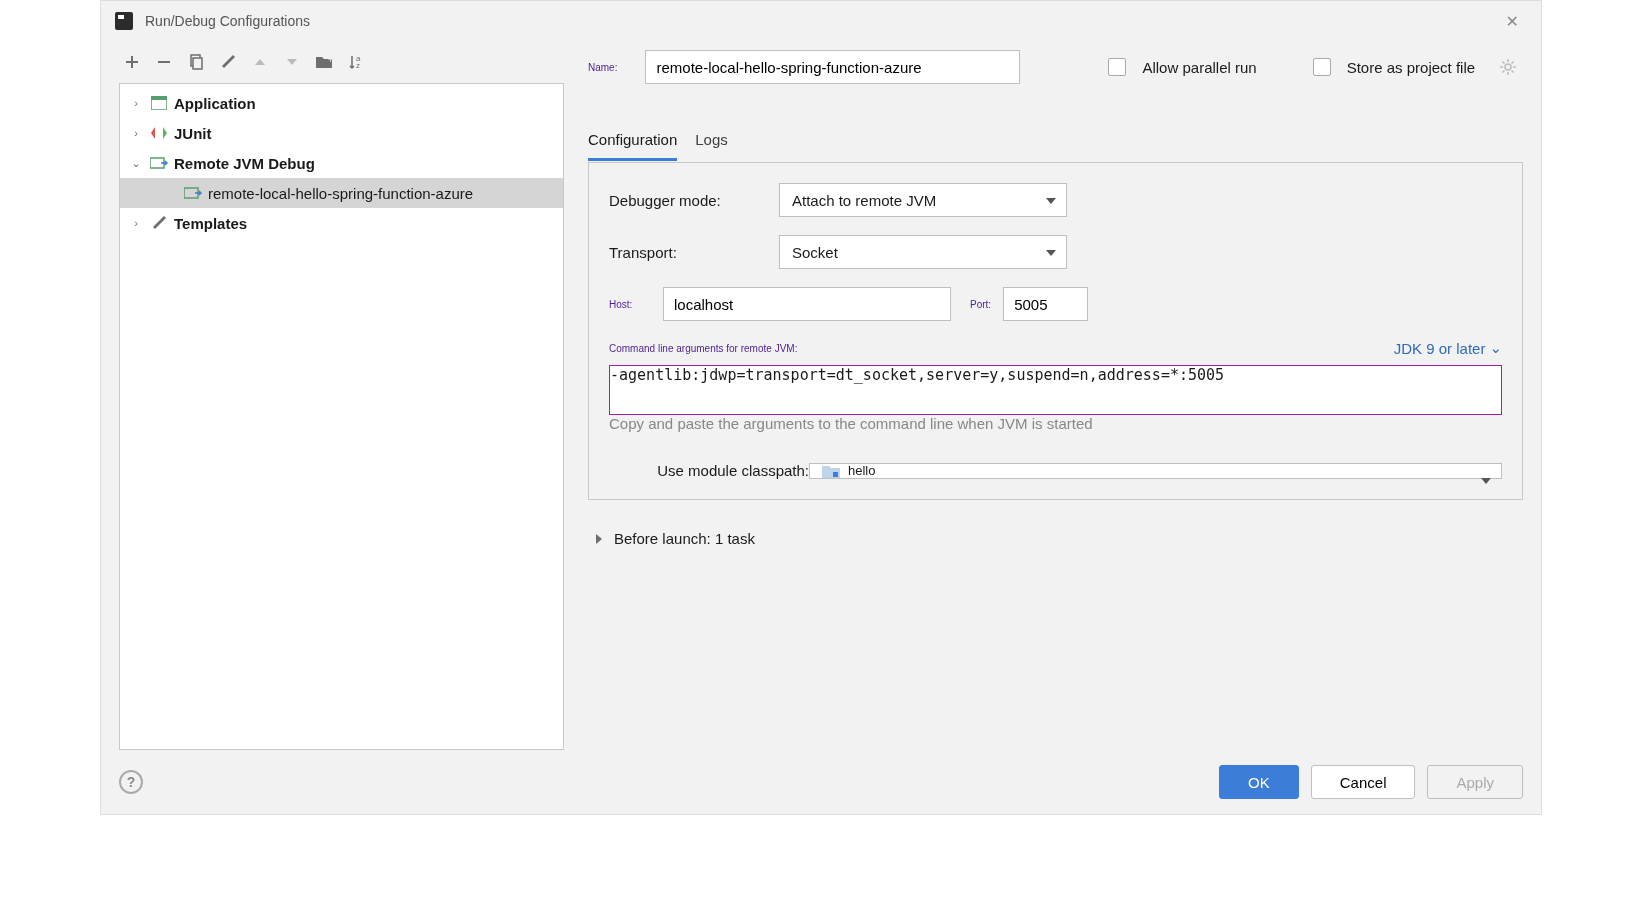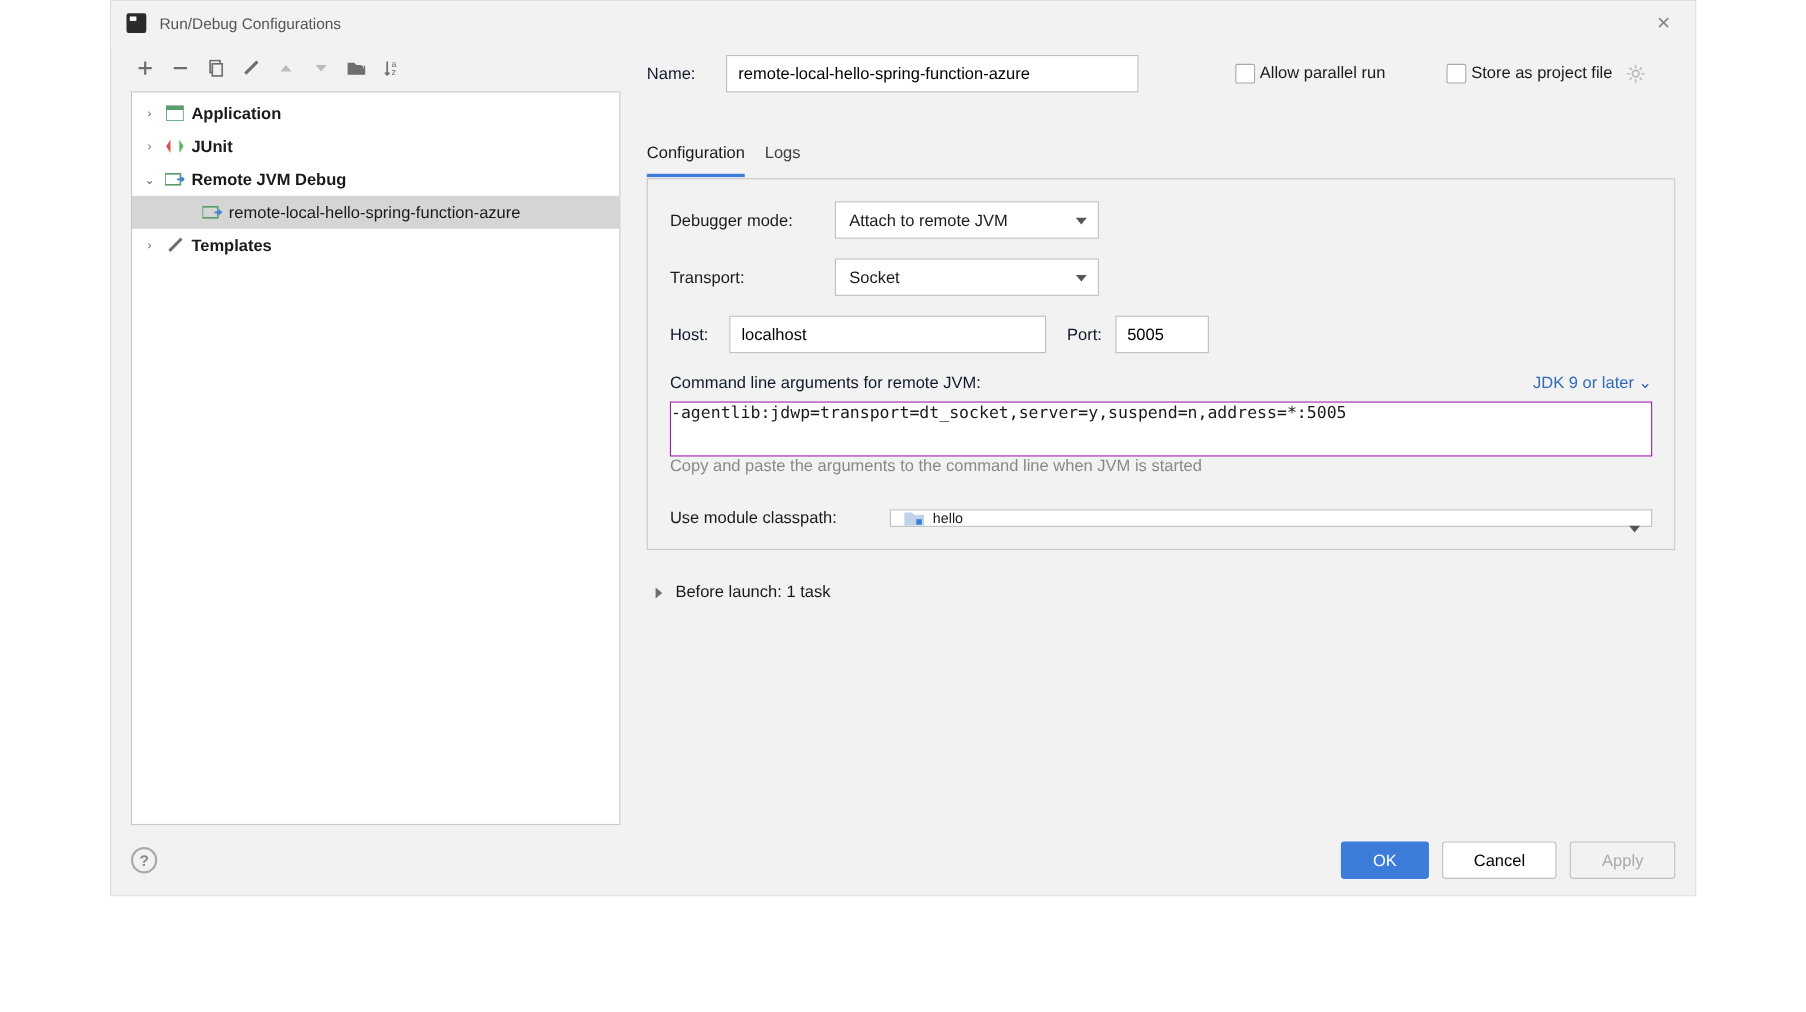--- a/index.html
+++ b/index.html
@@ -17,42 +17,42 @@
 .tree-panel { flex: 1; background: #fff; border: 1px solid #c8c8c8; overflow: auto; padding: 4px 0; }
 .tree-row { height: 30px; display: flex; align-items: center; padding-left: 8px; gap: 6px; cursor: pointer; }
 .tree-row.selected { background: #d5d5d5; }
 .chevron { width: 16px; font-size: 11px; color: #6e6e6e; text-align: center; }
 .node-icon { width: 18px; height: 16px; display: inline-flex; align-items: center; justify-content: center; }
 .tree-label { font-size: 15px; }
 .tree-label.bold { font-weight: 700; }
 .indent1 { padding-left: 64px; }
 .right-col { flex: 1; display: flex; flex-direction: column; padding-top: 6px; }
 .name-row { display: flex; align-items: center; gap: 28px; height: 40px; }
-.label { font-size: 15px; color: #0f172a; }
+.label { font-size: 10px; color: #4c1d95; }
 .text-input { height: 34px; border: 1px solid #bfbfbf; background: #fff; padding: 0 10px; font-size: 15px; font-family: inherit; }
 .name-input { width: 375px; }
-.check-row { display: flex; align-items: flex-start; gap: 4px; margin-left: 28px; }
+.check-row { display: flex; align-items: center; gap: 16px; margin-left: 28px; }
 .checkbox { width: 18px; height: 18px; border: 1px solid #aaa; background: #fff; border-radius: 2px; }
 .gear-icon { width: 18px; height: 18px; margin-left: 8px; color: #bbb; }
 .tabs { display: flex; gap: 18px; margin-top: 44px; padding-left: 0; border-bottom: 1px solid transparent; }
 .tab { font-size: 15px; padding-bottom: 10px; color: #404040; cursor: pointer; }
 .tab.active { color: #1a1a1a; border-bottom: 3px solid #3b7dd8; }
 .config-panel { margin-top: 0; border: 1px solid #c8c8c8; background: #f2f2f2; padding: 20px; }
 .form-row { display: flex; align-items: center; margin-bottom: 18px; }
 .form-label { width: 150px; font-size: 15px; }
 .combo { height: 34px; border: 1px solid #bfbfbf; background: #fff; padding: 0 30px 0 12px; font-size: 15px; display: flex; align-items: center; position: relative; cursor: pointer; }
 .combo::after { content: ""; position: absolute; right: 10px; top: 14px; border-left: 5px solid transparent; border-right: 5px solid transparent; border-top: 6px solid #555; }
-.combo-md { width: 240px; }
+.combo-md { width: 288px; margin-left: 20px; }
 .host-input { width: 288px; }
 .port-input { width: 85px; }
 .cmd-header { display: flex; justify-content: space-between; align-items: center; margin-top: 4px; margin-bottom: 8px; }
 .jdk-link { color: #2e6bb8; font-size: 15px; cursor: pointer; display: flex; align-items: center; gap: 4px; }
 .cmd-box { background: #fff; border: 1px solid #a21caf; padding: 0; font-family: "Consolas", monospace; font-size: 15px; min-height: 50px; }
 .hint { color: #888; font-size: 15px; }
-.module-row { display: flex; align-items: center; margin-top: 30px; }
+.module-row { display: flex; align-items: center; margin-top: 30px; text-align: right; }
 .module-label { width: 200px; font-size: 15px; }
 .module-combo { flex: 1; height: 16px; border: 1px solid #bfbfbf; background: #fff; display: flex; align-items: center; padding: 0 12px; position: relative; cursor: pointer; }
 .module-combo::after { content: ""; position: absolute; right: 10px; top: 14px; border-left: 5px solid transparent; border-right: 5px solid transparent; border-top: 6px solid #555; }
 .folder-icon { width: 18px; height: 14px; margin-right: 8px; }
 .module-hint { margin-left: 200px; color: #888; font-size: 15px; margin-top: 10px; line-height: 1.5; }
 .before-launch { display: flex; align-items: center; gap: 10px; margin-top: 30px; font-size: 15px; padding-left: 6px; }
 .footer { height: 64px; display: flex; align-items: center; padding: 0 18px; gap: 12px; }
 .help-btn { width: 24px; height: 24px; border: 2px solid #aaa; border-radius: 50%; display: flex; align-items: center; justify-content: center; color: #888; font-size: 14px; font-weight: bold; cursor: pointer; }
 .spacer { flex: 1; }
 .btn { height: 34px; padding: 0 28px; border: 1px solid #bfbfbf; background: #fff; font-size: 15px; cursor: pointer; border-radius: 3px; }

